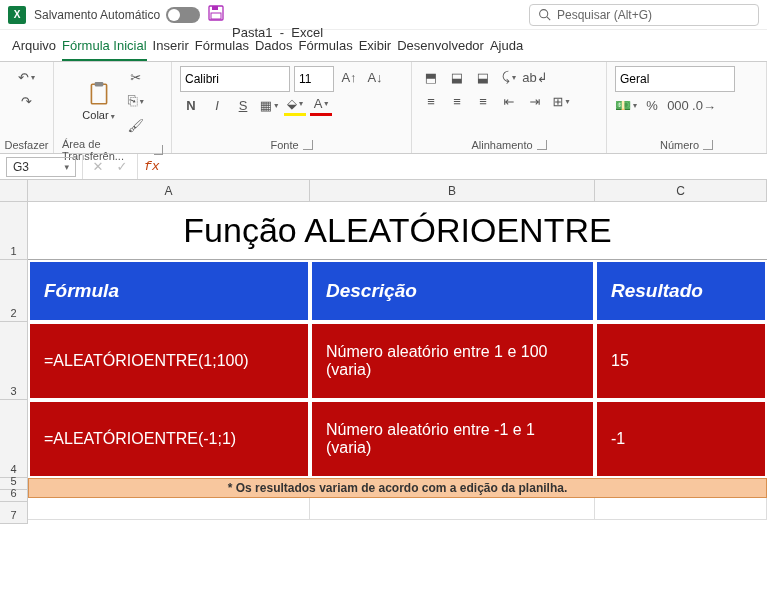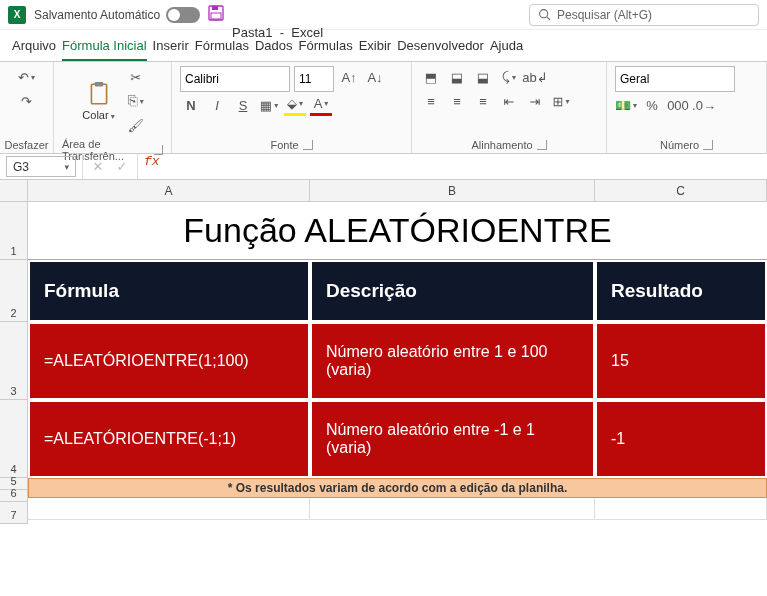--- a/index.html
+++ b/index.html
@@ -31,40 +31,40 @@
 .sel { border:1px solid #bbb; background:#fff; height:22px; font-size:12px; padding:12px 4px;}
 .sel.font { width:110px;}
 .sel.size { width:40px;}
 .icon-row { display:flex; gap:4px;}
 .bigbtn { display:flex; flex-direction:column; align-items:center; gap:2px; font-size:11px; padding:4px; cursor:pointer;}
 .bigbtn svg { width:26px; height:26px; }
 .drop::after{content:"▾"; font-size:8px; margin-left:2px; color:#666;}
 .launcher{width:10px;height:10px;border:1px solid #999;border-top:none;border-left:none;display:inline-block;}
 
 
-.fbar { display:flex; border-bottom:1px solid #ccc; height:26px;}
+.fbar { display:flex; align-items:center; border-bottom:1px solid #ccc; height:26px;}
 .namebox { width:70px; border:1px solid #bbb; margin:2px 6px; padding:2px 6px; font-size:12px; display:flex; justify-content:space-between; align-items:center;}
 .fbtns { display:flex; gap:2px; padding:0 4px; border-right:1px solid #ddd; border-left:1px solid #ddd; height:100%; align-items:center;}
 .fx { font-style:italic; font-family:Liberation Mono, monospace; font-size:13px; padding:0 6px; color:#c2410c;}
 .formula-input { flex:1; border:none; outline:none; font-size:12px; padding:0 6px;}
 
 
 .grid { position:relative; }
 .colheaders { display:flex; height:22px; background:#f3f3f3; color:#444; font-size:12px;}
 .corner { width:28px; border-right:1px solid #ccc; border-bottom:1px solid #ccc; background:#f3f3f3;}
 .ch { border-right:1px solid #ccc; border-bottom:1px solid #ccc; display:flex; justify-content:center; align-items:center;}
 .chA { width:282px;} .chB{ width:285px;} .chC{ width:172px;}
 .rows { display:flex;}
 .rowheads { width:28px; background:#f3f3f3;}
 .rh { border-right:1px solid #ccc; border-bottom:1px solid #ccc; display:flex; align-items:flex-end; justify-content:center; font-size:11px; color:#444; padding-bottom:2px;}
 .cells { flex:1;}
 
 .titlecell { height:58px; border-bottom:1px solid #aaa; display:flex; align-items:center; justify-content:center; font-size:34px; font-weight:400; color:#000; width:739px;}
 .hdrrow { display:flex; height:62px;}
-.hdrcell { background:#0f172a; color:#fff; font-size:19px; font-weight:bold; display:flex; align-items:center; padding:0 14px; border:2px solid #fff;}
+.hdrcell { background:#1d4ed8; color:#fff; font-size:19px; font-weight:bold; display:flex; align-items:center; padding:0 14px; border:2px solid #fff;font-style:italic;}
 .datarow { display:flex; height:78px;}
 .datacell { background:#bb0808; color:#fff; font-size:16px; display:flex; align-items:center; padding:0 14px; border:2px solid #fff;}
 .noterow { height:20px; background:#f8c79e; border:1px solid #d89050; display:flex; align-items:center; justify-content:center; font-size:12px; font-weight:bold; color:#333; width:739px;}
 .emptyrow{display:flex;}
 .emptycell{border-right:1px solid #ddd; border-bottom:1px solid #ddd; height:22px;}
 .wA{width:282px;} .wB{width:285px;} .wC{width:172px;}
 </style>
 </head>
 <body>
 

